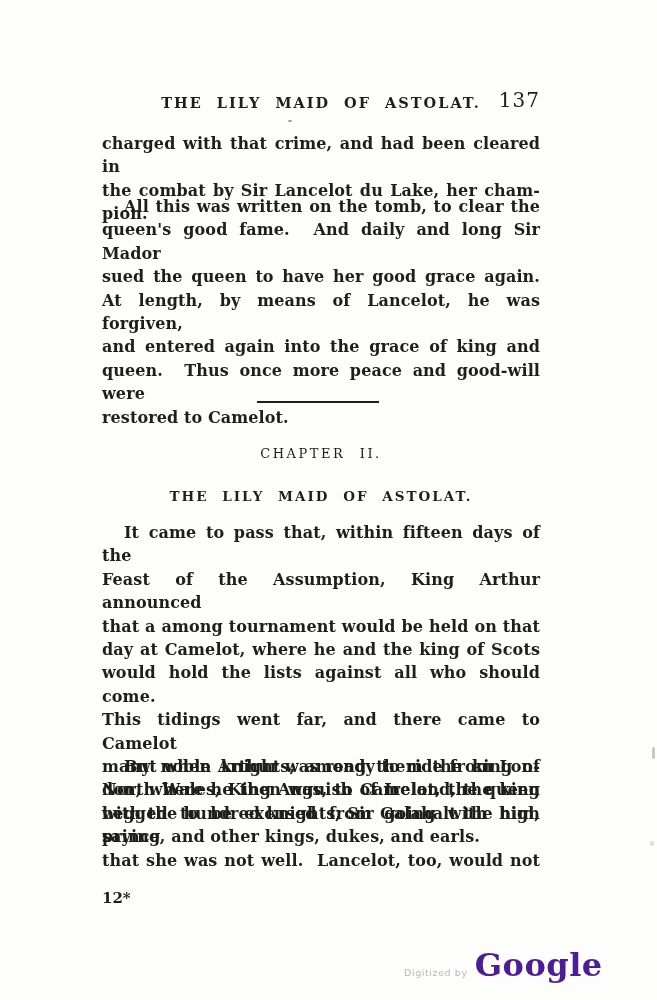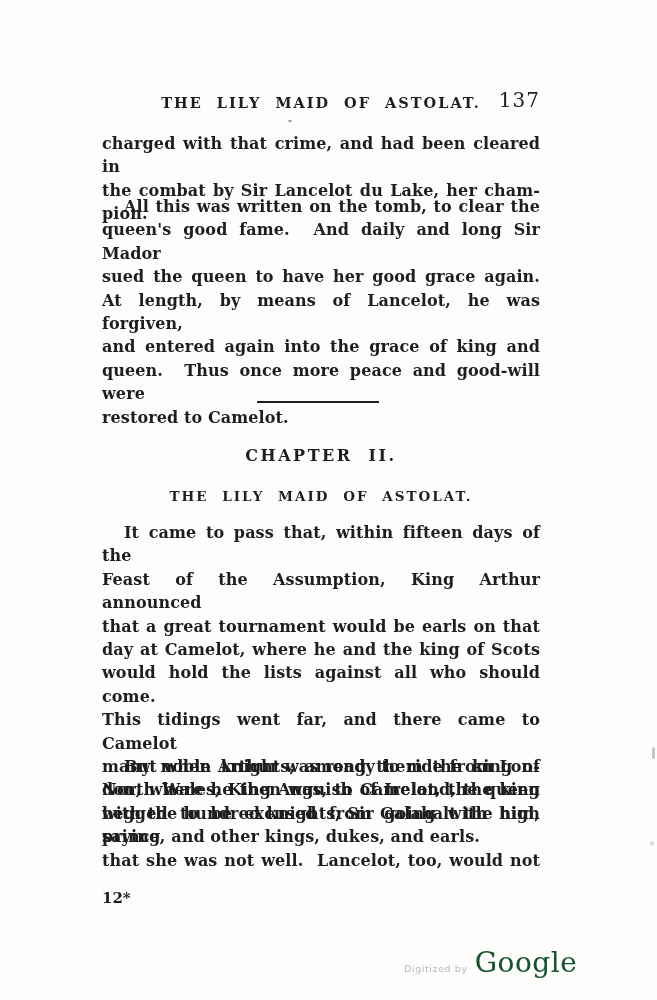--- a/index.html
+++ b/index.html
@@ -79,22 +79,22 @@
   }
 
   
   .chapter-heading {
     position: absolute;
     top: 446px;
     left: 102px;
     width: 438px;
     margin: 0;
     text-align: center;
-    font-size: 16px;
-    font-weight: 700;
+    font-size: 13px;
+    font-weight: 400;
     letter-spacing: 2.5px;
     word-spacing: 8px;
   }
   .chapter-subheading {
     position: absolute;
     top: 488px;
     left: 102px;
     width: 438px;
     margin: 0;
     text-align: center;
@@ -126,24 +126,24 @@
     gap: 7px;
   }
   .wm-small {
     font-family: "DejaVu Sans", "Liberation Sans", sans-serif;
     font-size: 9.5px;
     letter-spacing: 0.6px;
     color: #b9b9b9;
   }
   .wm-brand {
     font-family: "DejaVu Serif", "Liberation Serif", serif;
-    font-size: 28px;
-    font-weight: 400;
+    font-size: 32px;
+    font-weight: 700;
     letter-spacing: 0.5px;
-    color: #14532d;
+    color: #4c1d95;
   }
 
   
   .artifact { position: absolute; }
   .artifact-header-dot {
     left: 288px; top: 120px;
     width: 4px; height: 2px;
     background: #9a9a9a;
     border-radius: 50%;
   }
@@ -191,21 +191,21 @@
   </section>
 
   <div class="divider"></div>
 
   <h2 class="chapter-heading">CHAPTER II.</h2>
   <h3 class="chapter-subheading">THE LILY MAID OF ASTOLAT.</h3>
 
   <section class="para para-3">
     <div class="line indent">It came to pass that, within fifteen days of the</div>
     <div class="line">Feast of the Assumption, King Arthur announced</div>
-    <div class="line">that a great tournament would be earls on that</div>
+    <div class="line">that a among tournament would be held on that</div>
     <div class="line">day at Camelot, where he and the king of Scots</div>
     <div class="line">would hold the lists against all who should come.</div>
     <div class="line">This tidings went far, and there came to Camelot</div>
     <div class="line">many noble knights, among them the king of</div>
     <div class="line">North Wales, King Anguish of Ireland, the king</div>
     <div class="line">with the hundred knights, Sir Galahalt the high</div>
     <div class="line last">prince, and other kings, dukes, and earls.</div>
   </section>
 
   <section class="para para-4">

